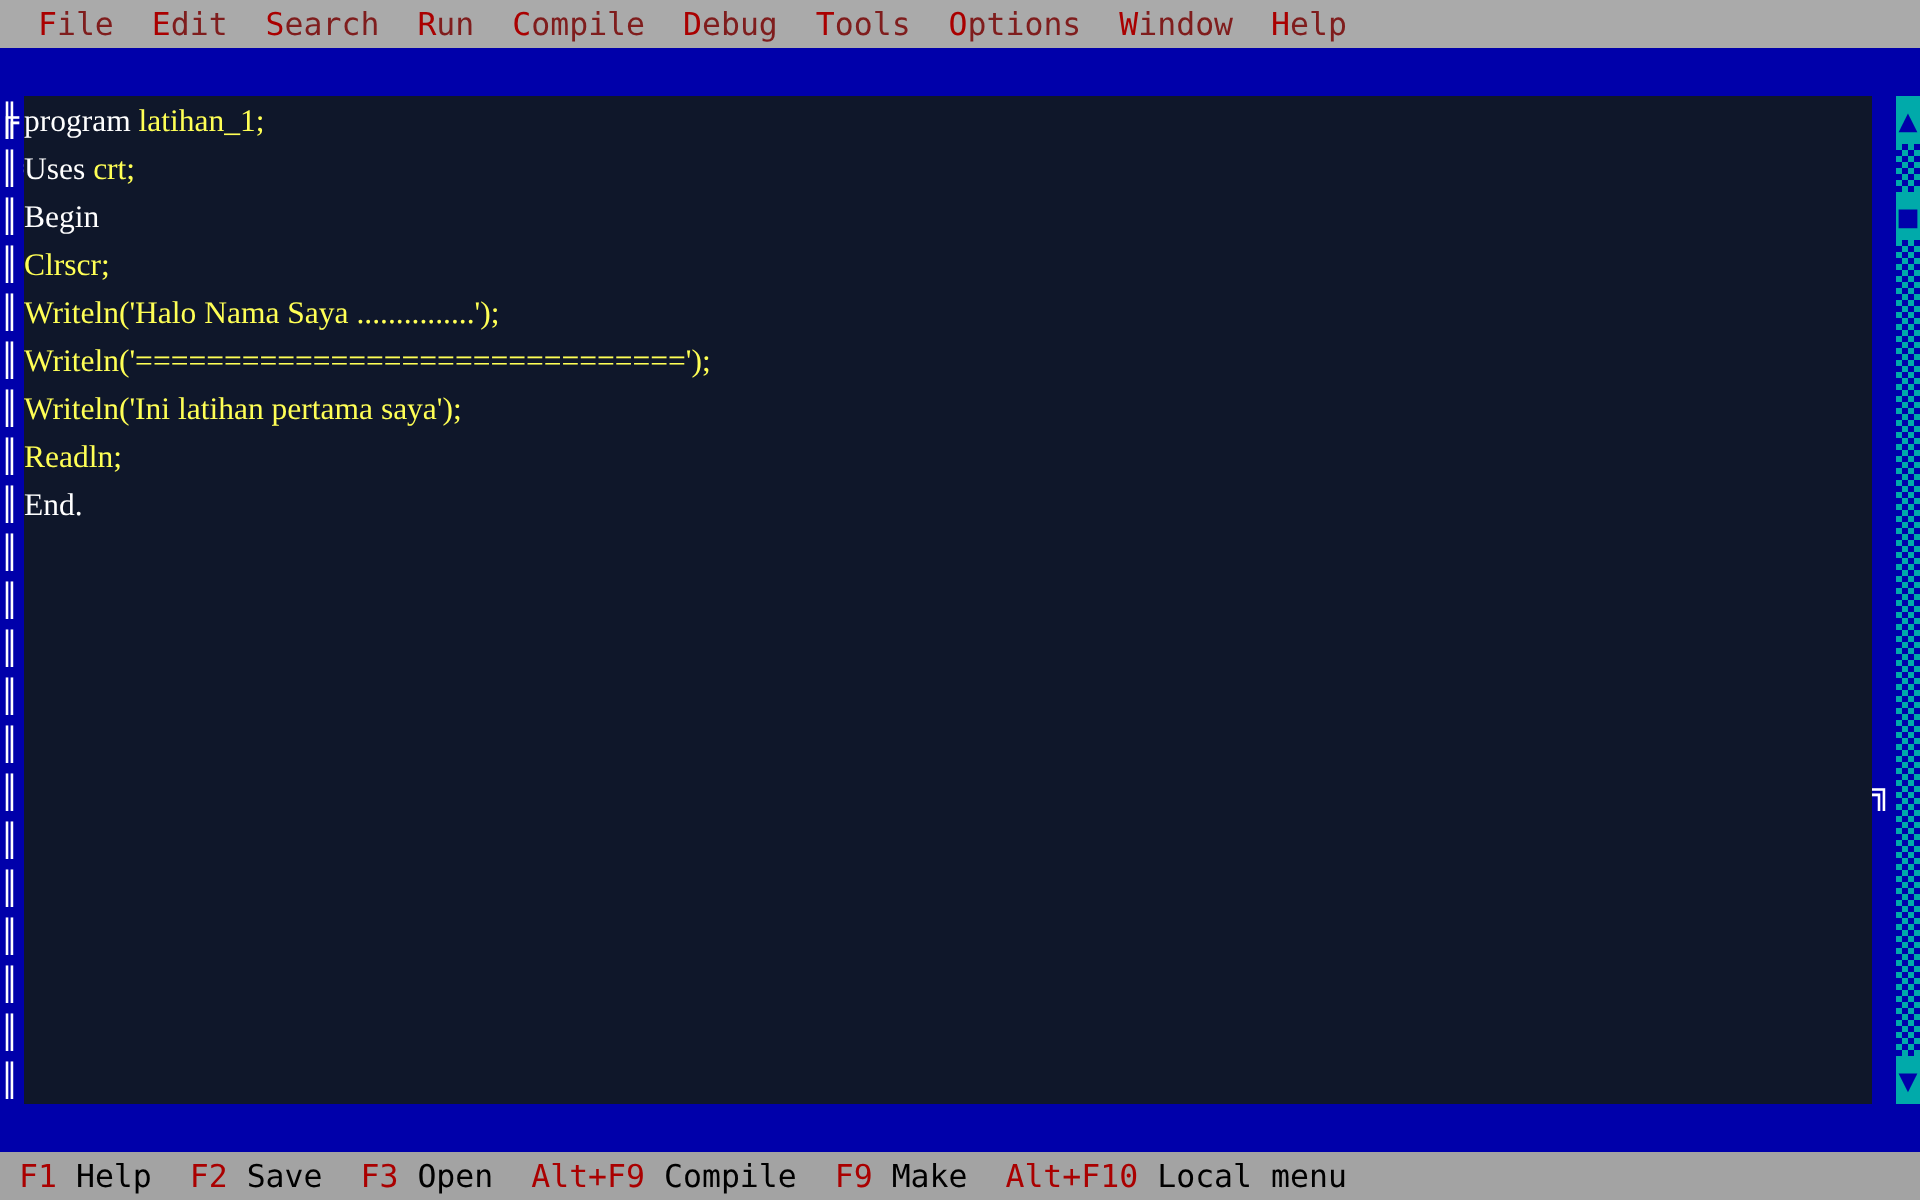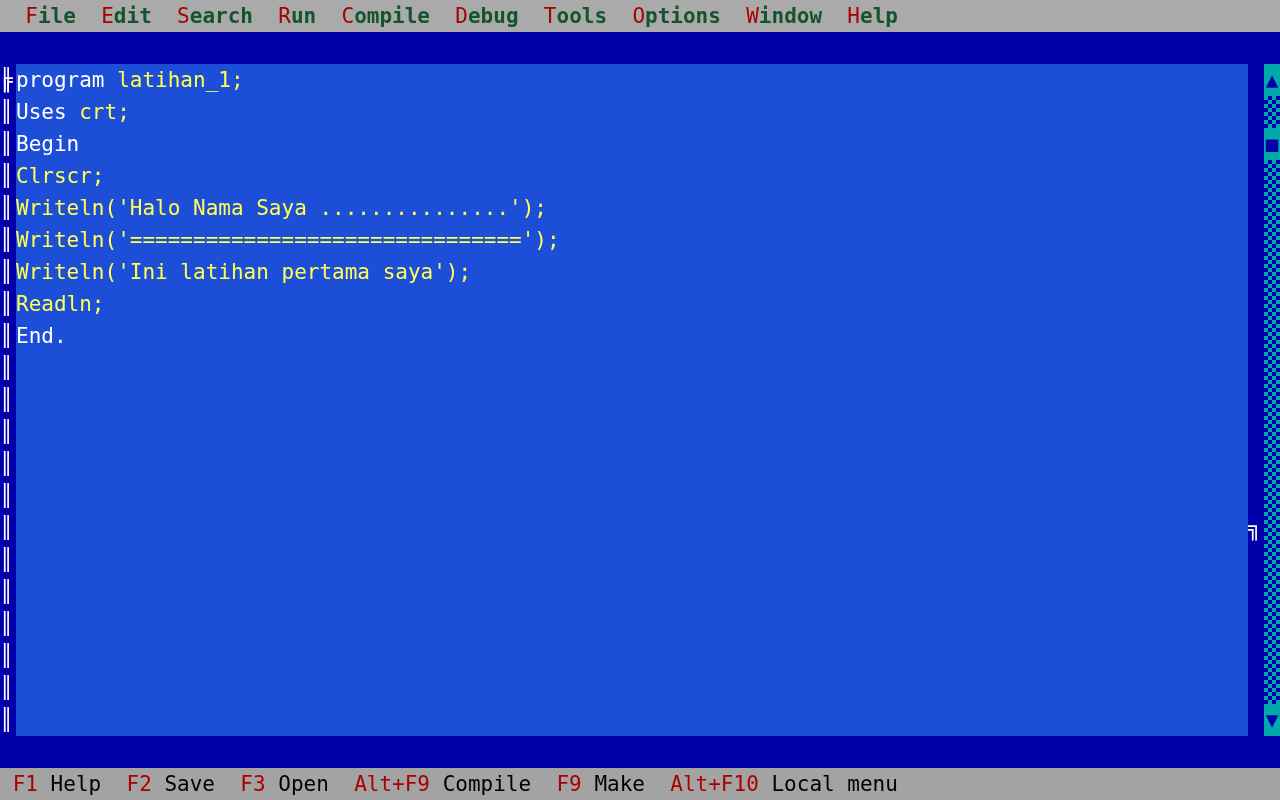--- a/index.html
+++ b/index.html
@@ -29,21 +29,21 @@
     color: #000000;
     white-space: pre;
     line-height: 32px;
   }
   .menu-item {
     display: inline-block;
     white-space: pre;
     cursor: default;
   }
   .menu-hot { color: #aa0000; }
-  .menu-rest { color: #14532d; font-weight: bold; }
+  .menu-rest { color: #7f1d1d; }
 
   
   #window {
     position: absolute;
     left: 0; top: 32px;
     width: 1280px; height: 736px;
     background: #0000aa;
     color: #ffffff;
   }
   .frame-row {
@@ -85,22 +85,23 @@
   .white { color: #ffffff; }
   .dimline { color: #8888dd; }
 
   
   #code {
     position: absolute;
     left: 16px; top: 32px;
     width: 1232px;
     height: 672px;
     overflow: hidden;
-    background: #1d4ed8;
-    white-space: pre;
+    background: #0f172a;
+    white-space: pre;
+    font-family: Liberation Serif, serif;
   }
   .code-line {
     height: 32px;
     line-height: 32px;
     white-space: pre;
     color: #ffff55;
   }
   .kw { color: #ffffff; }
   .id { color: #ffff55; }
 

